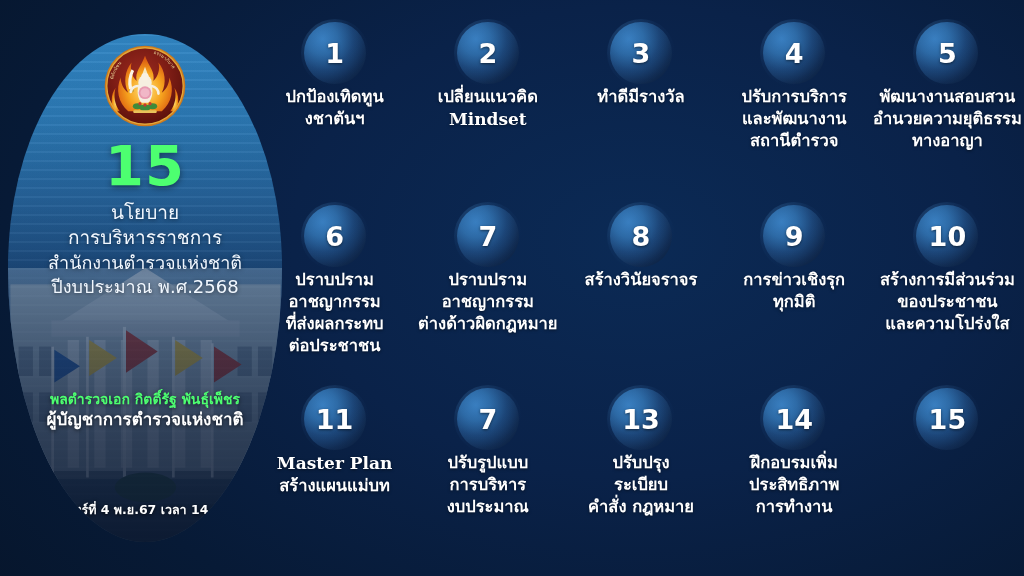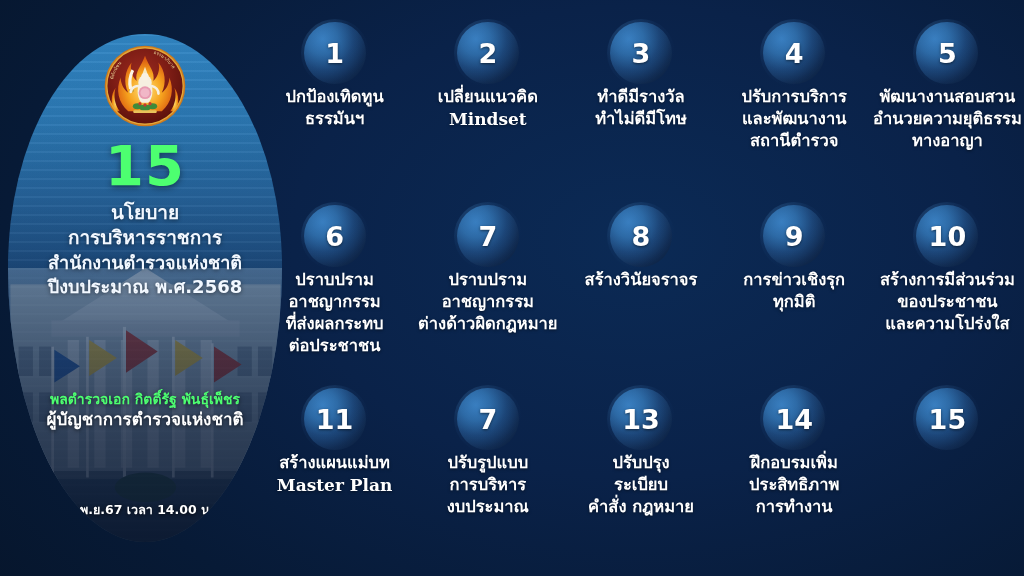--- a/index.html
+++ b/index.html
@@ -93,21 +93,21 @@
     font-size: 56px;
     font-weight: 700;
     line-height: 1;
     color: #4dff70;
     letter-spacing: 1px;
     text-shadow: 0 2px 6px rgba(0,0,0,.45);
     margin-bottom: 6px;
   }
   .title-line {
     font-size: 19px;
-    font-weight: 700;
+    font-weight: 400;
     line-height: 1.34;
     color: #f2f8ff;
     text-shadow: 0 1px 4px rgba(0,0,0,.5);
     white-space: nowrap;
   }
   .title-line.wide { font-size: 18px; }
 
   #panel-person {
     position: absolute;
     left: 0; right: 0;
@@ -129,21 +129,21 @@
     color: #ffffff;
     line-height: 1.35;
     text-shadow: 0 1px 4px rgba(0,0,0,.7);
     white-space: nowrap;
   }
   #panel-date {
     position: absolute;
     left: 0; right: 0;
     top: 466px;
     z-index: 3;
-    text-align: left;
+    text-align: center;
     font-size: 12.5px;
     font-weight: 700;
     color: #ffffff;
     text-shadow: 0 1px 4px rgba(0,0,0,.85);
     white-space: nowrap;
   }
 
   
   #grid {
     position: absolute;
@@ -368,39 +368,38 @@
   </div>
 
   <div id="grid">
     <div class="policy-row" id="row-1">
         <div class="policy-item">
           <div class="num-circle">
             <span class="num-text">1</span>
           </div>
           <div class="policy-label">
             <span class="ln">ปกป้องเทิดทูน</span>
-            <span class="ln">ธรรมันฯ</span>
+            <span class="ln">งชาตันฯ</span>
           </div>
         </div>
         <div class="policy-item">
           <div class="num-circle">
             <span class="num-text">2</span>
           </div>
           <div class="policy-label">
             <span class="ln">เปลี่ยนแนวคิด</span>
             <span class="ln lat">Mindset</span>
           </div>
         </div>
         <div class="policy-item">
           <div class="num-circle">
             <span class="num-text">3</span>
           </div>
           <div class="policy-label">
             <span class="ln">ทำดีมีรางวัล</span>
-            <span class="ln">ทำไม่ดีมีโทษ</span>
           </div>
         </div>
         <div class="policy-item">
           <div class="num-circle">
             <span class="num-text">4</span>
           </div>
           <div class="policy-label">
             <span class="ln">ปรับการบริการ</span>
             <span class="ln">และพัฒนางาน</span>
             <span class="ln">สถานีตำรวจ</span>
@@ -466,22 +465,22 @@
             <span class="ln">และความโปร่งใส</span>
           </div>
         </div>
       </div>
     <div class="policy-row" id="row-3">
         <div class="policy-item">
           <div class="num-circle">
             <span class="num-text">11</span>
           </div>
           <div class="policy-label">
+            <span class="ln lat">Master Plan</span>
             <span class="ln">สร้างแผนแม่บท</span>
-            <span class="ln lat">Master Plan</span>
           </div>
         </div>
         <div class="policy-item">
           <div class="num-circle">
             <span class="num-text">7</span>
           </div>
           <div class="policy-label">
             <span class="ln">ปรับรูปแบบ</span>
             <span class="ln">การบริหาร</span>
             <span class="ln">งบประมาณ</span>

